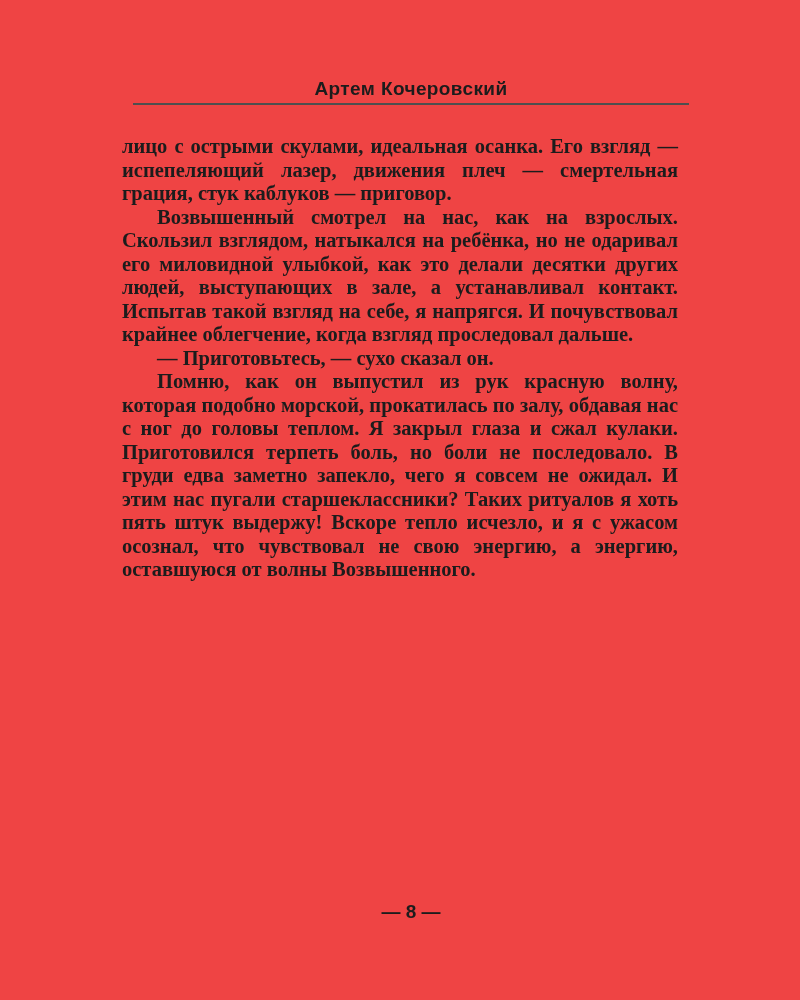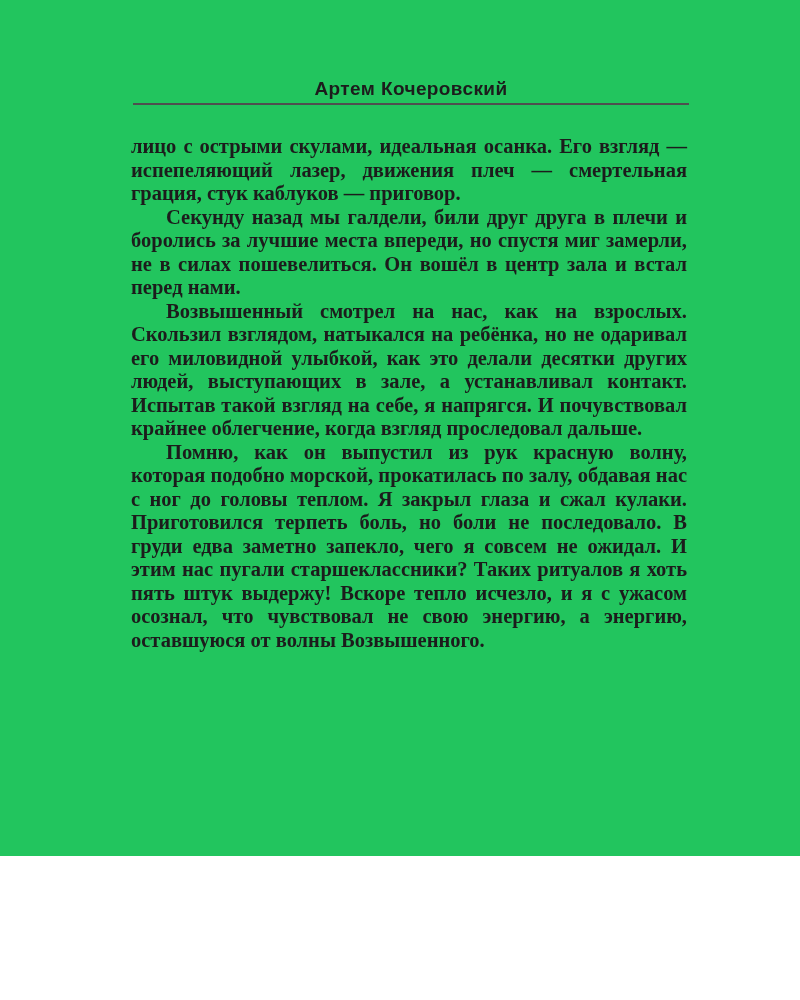--- a/index.html
+++ b/index.html
@@ -3,22 +3,22 @@
 <meta charset="utf-8">
 <style>
   html, body {
     margin: 0;
     padding: 0;
     background: #ffffff;
   }
   .page {
     position: relative;
     width: 800px;
-    height: 856px;
-    background: #22c55e;
+    height: 1000px;
+    background: #ef4444;
     color: #1c1c1c;
     overflow: hidden;
   }
   .running-header {
     position: absolute;
     top: 79px;
     left: 133px;
     width: 556px;
     text-align: center;
   }
@@ -31,21 +31,21 @@
     line-height: 20px;
   }
   .header-rule {
     margin-top: 4px;
     height: 2px;
     background: #4f4f4f;
   }
   .page-body {
     position: absolute;
     top: 135px;
-    left: 131px;
+    left: 122px;
     width: 556px;
     font-family: "Liberation Serif", serif;
     font-weight: 700;
     font-size: 20.5px;
     line-height: 23.5px;
     text-align: justify;
     color: #1c1c1c;
   }
   .para {
     margin: 0;
@@ -71,22 +71,22 @@
 
 <div class="page">
 
   <div class="running-header">
     <div class="author-name">Артем Кочеровский</div>
     <div class="header-rule"></div>
   </div>
 
   <div class="page-body">
       <p class="para">лицо с острыми скулами, идеальная осанка. Его взгляд — испепеляющий лазер, движения плеч — смертельная грация, стук каблуков — приговор.</p>
-      <p class="para indent">Секунду назад мы галдели, били друг друга в плечи и боролись за лучшие места впереди, но спустя миг замерли, не в силах пошевелиться. Он вошёл в центр зала и встал перед нами.</p>
       <p class="para indent">Возвышенный смотрел на нас, как на взрослых. Скользил взглядом, натыкался на ребёнка, но не одаривал его миловидной улыбкой, как это делали десятки других людей, выступающих в зале, а устанавливал контакт. Испытав такой взгляд на себе, я напрягся. И почувствовал крайнее облегчение, когда взгляд проследовал дальше.</p>
+      <p class="para indent">— Приготовьтесь, — сухо сказал он.</p>
       <p class="para indent">Помню, как он выпустил из рук красную волну, которая подобно морской, прокатилась по залу, обдавая нас с ног до головы теплом. Я закрыл глаза и сжал кулаки. Приготовился терпеть боль, но боли не последовало. В груди едва заметно запекло, чего я совсем не ожидал. И этим нас пугали старшеклассники? Таких ритуалов я хоть пять штук выдержу! Вскоре тепло исчезло, и я с ужасом осознал, что чувствовал не свою энергию, а энергию, оставшуюся от волны Возвышенного.</p>
     </div>
 
   <div class="page-footer">
     <span>— 8 —</span>
   </div>
 
 </div>
 
 </body></html>

